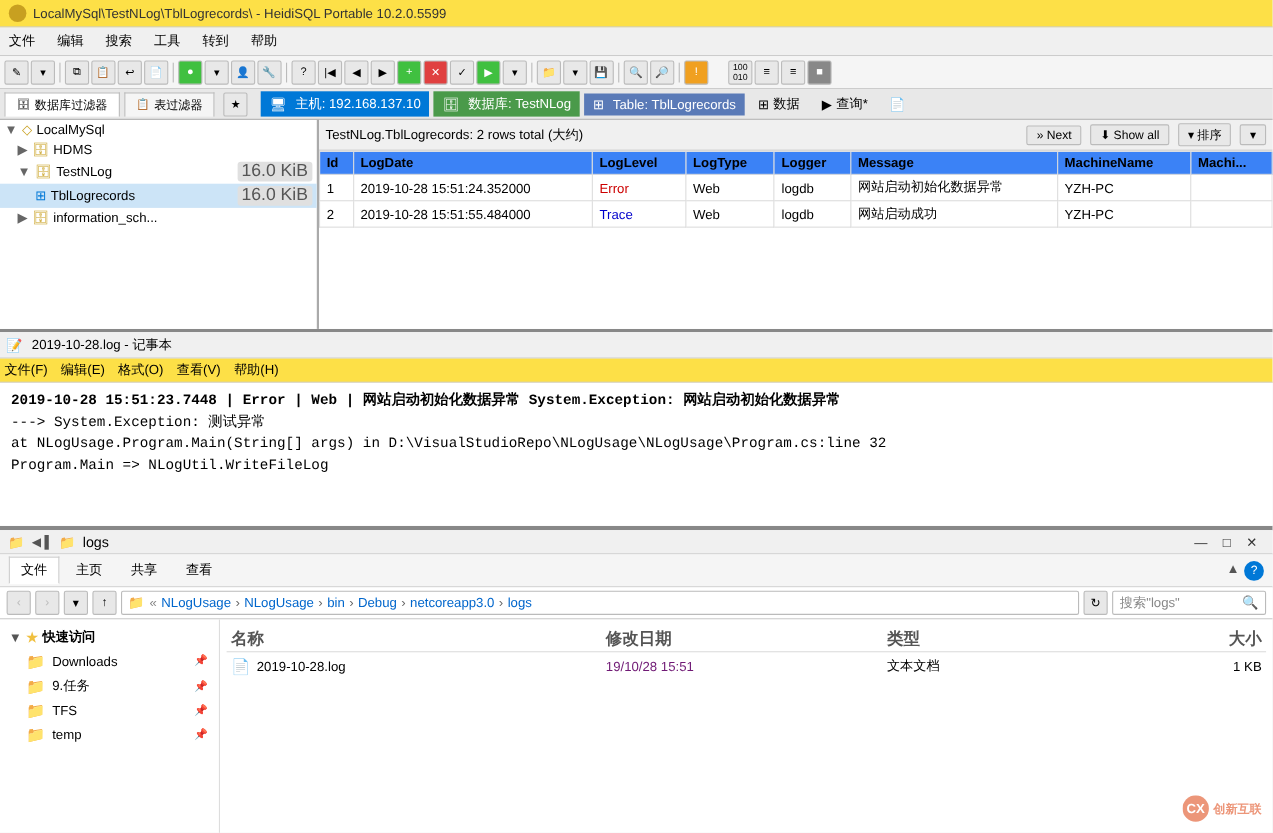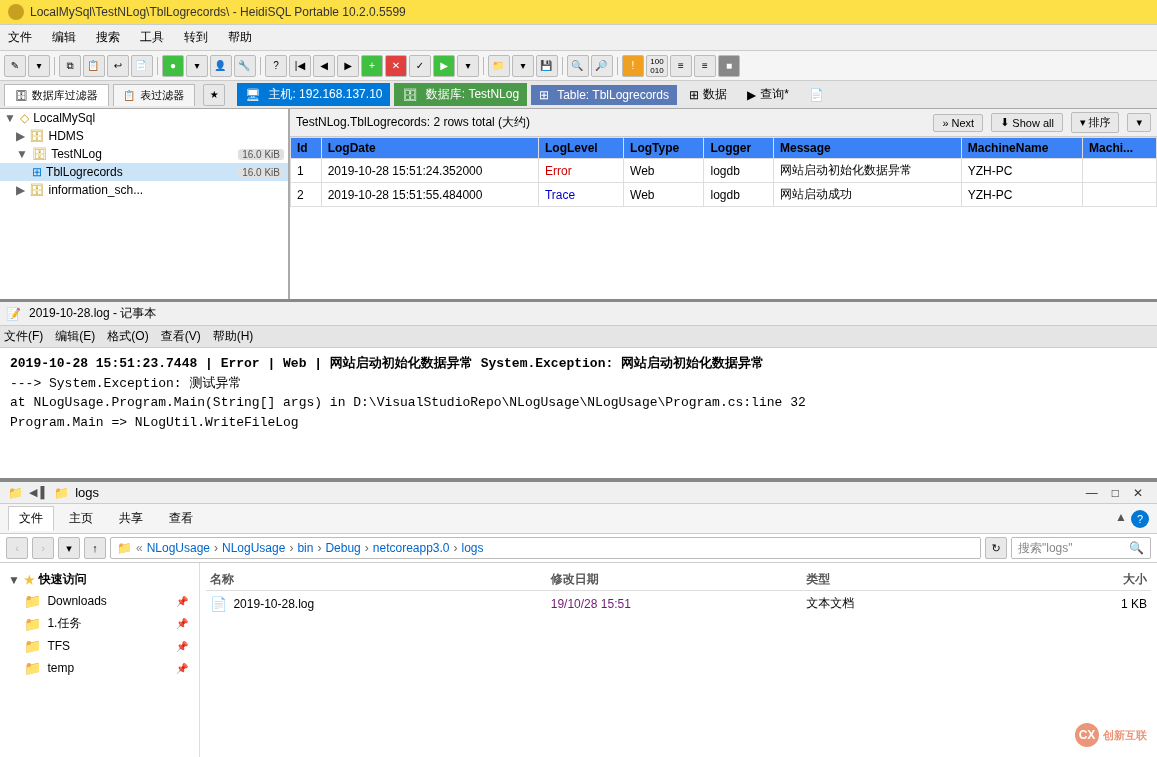--- a/index.html
+++ b/index.html
@@ -92,21 +92,21 @@
     }
     .tree-item {
       padding: 2px 4px;
       display: flex; align-items: center; gap: 4px;
       cursor: pointer;
     }
     .tree-item.selected { background: #cce4f7; }
     .tree-indent-1 { padding-left: 16px; }
     .tree-indent-2 { padding-left: 32px; }
     .tree-db-icon { color: #c8a020; }
-    .badge { background: #e0e0e0; border-radius: 3px; padding: 0 4px; font-size: 10px; color: #555; margin-left: auto; }
+    .badge { background: #e0e0e0; border-radius: 3px; padding: 0 4px; font-size: 16px; color: #555; margin-left: auto; }
 
     
     .right-panel {
       flex: 1;
       background: #fff;
       display: flex;
       flex-direction: column;
     }
 
     
@@ -164,21 +164,21 @@
     .notepad-title-bar {
       background: #f0f0f0;
       border-bottom: 1px solid #ccc;
       padding: 3px 6px;
       display: flex;
       align-items: center;
       gap: 8px;
       font-size: 12px;
     }
     .notepad-menu {
-      background: #e5e5e5;
+      background: #fde047;
       padding: 2px 4px;
       display: flex;
       gap: 12px;
       border-bottom: 1px solid #ccc;
       font-size: 12px;
     }
     .notepad-content {
       background: #fff;
       padding: 6px 10px;
       font-size: 13px;
@@ -301,21 +301,21 @@
     .explorer-content {
       flex: 1;
       padding: 6px;
       overflow-y: auto;
     }
     .file-list-header {
       display: flex;
       border-bottom: 1px solid #ddd;
       padding: 2px 4px;
       font-weight: bold;
-      font-size: 12px;
+      font-size: 15px;
       color: #555;
     }
     .file-list-header .col-name { flex: 2; }
     .file-list-header .col-date { flex: 1.5; }
     .file-list-header .col-type { flex: 1; }
     .file-list-header .col-size { flex: 1; text-align: right; }
     .file-row {
       display: flex;
       align-items: center;
       padding: 4px 4px;
@@ -388,21 +388,21 @@
   <div class="toolbar-btn">▾</div>
   <div class="toolbar-sep"></div>
   <div class="toolbar-btn">📁</div>
   <div class="toolbar-btn">▾</div>
   <div class="toolbar-btn">💾</div>
   <div class="toolbar-sep"></div>
   <div class="toolbar-btn">🔍</div>
   <div class="toolbar-btn">🔎</div>
   <div class="toolbar-sep"></div>
   <div class="toolbar-btn" style="background:#f0a020;color:#fff;">!</div>
-  <div class="toolbar-btn" style="font-size:8px;">100<br>010</div>
+  <div class="toolbar-btn" style="font-size:8px;margin-left:16px;">100<br>010</div>
   <div class="toolbar-btn">≡</div>
   <div class="toolbar-btn">≡</div>
   <div class="toolbar-btn" style="background:#888;color:#fff;">■</div>
 </div>
 
 <div class="tab-bar">
   <div class="tab-item active">
     <span class="tab-icon">🗄</span>
     <span>数据库过滤器</span>
   </div>
@@ -615,21 +615,21 @@
         <span style="color:#f0c040;">★</span>
         <span>快速访问</span>
       </div>
       <div class="sidebar-item-row">
         <span class="folder-icon">📁</span>
         <span>Downloads</span>
         <span class="pin-icon">📌</span>
       </div>
       <div class="sidebar-item-row">
         <span class="folder-icon">📁</span>
-        <span>1.任务</span>
+        <span>9.任务</span>
         <span class="pin-icon">📌</span>
       </div>
       <div class="sidebar-item-row">
         <span class="folder-icon">📁</span>
         <span>TFS</span>
         <span class="pin-icon">📌</span>
       </div>
       <div class="sidebar-item-row">
         <span class="folder-icon-blue">📁</span>
         <span>temp</span>

